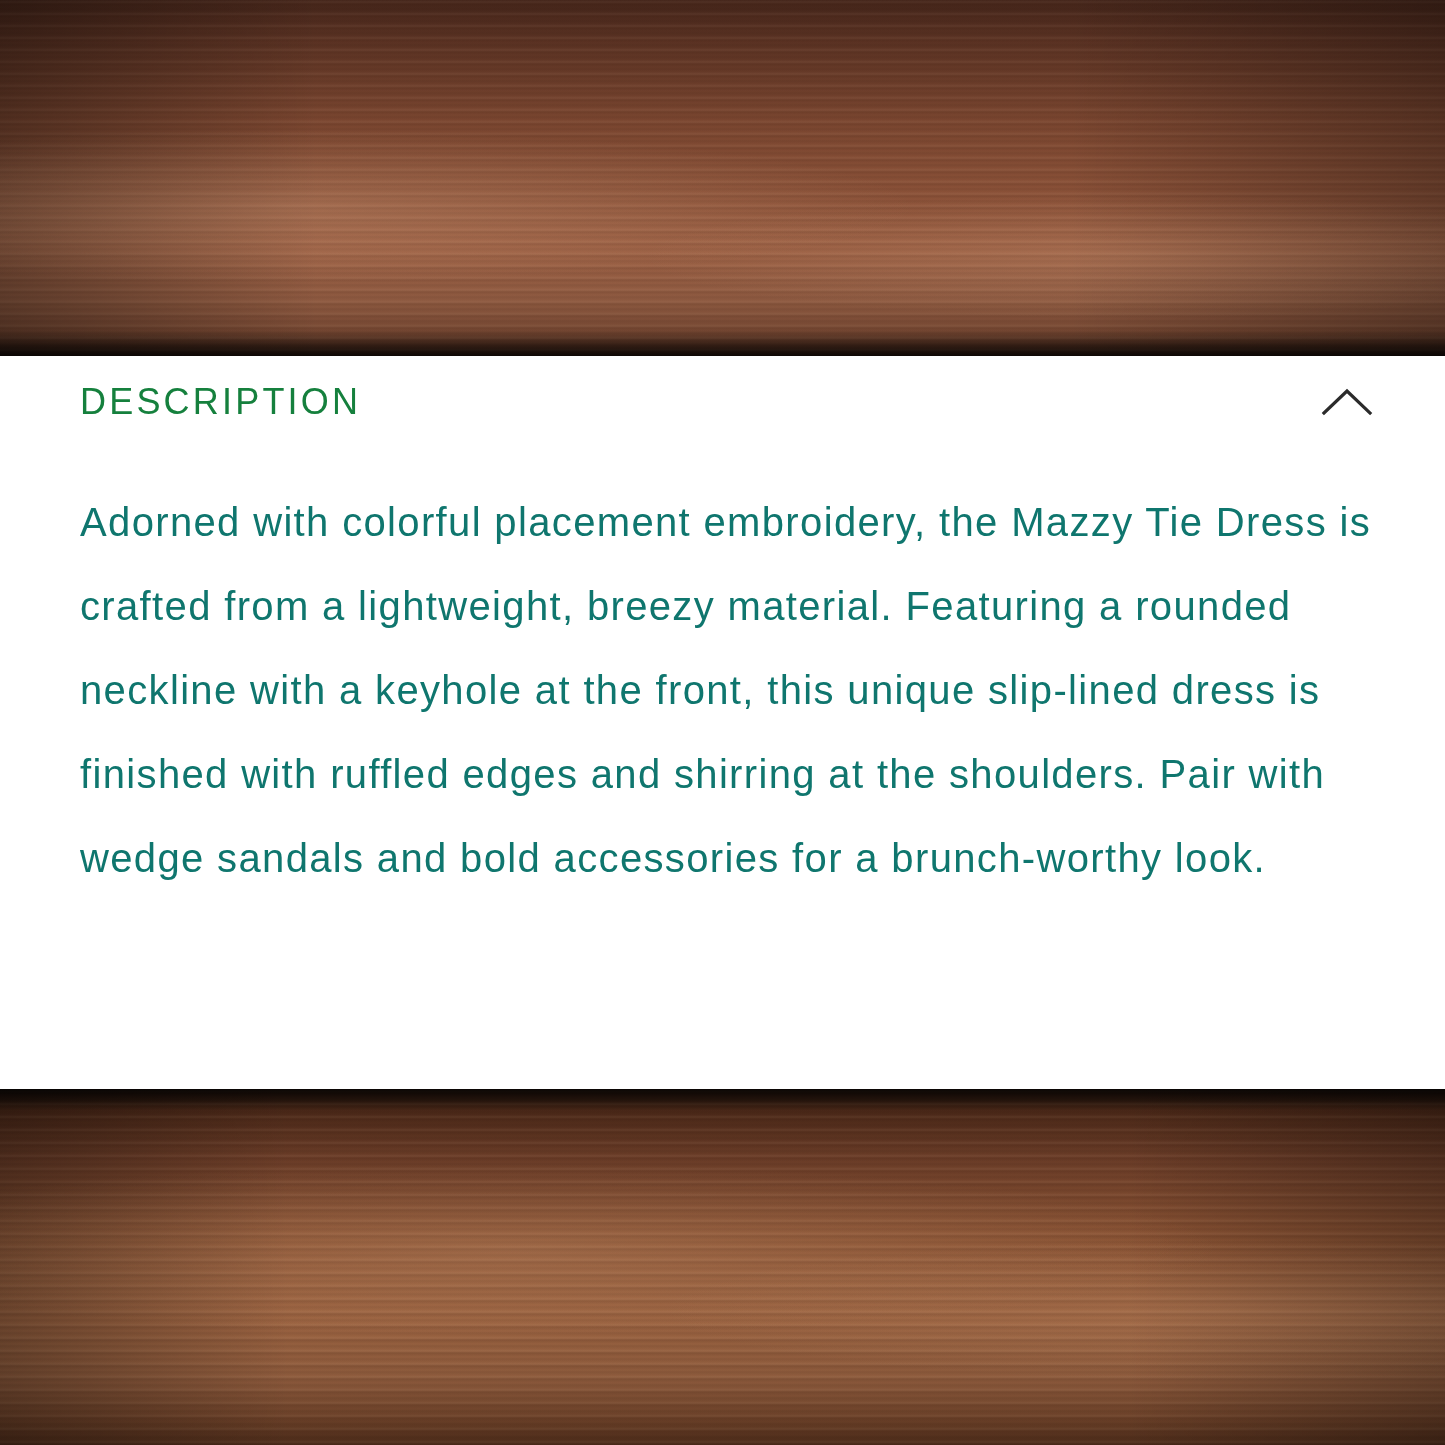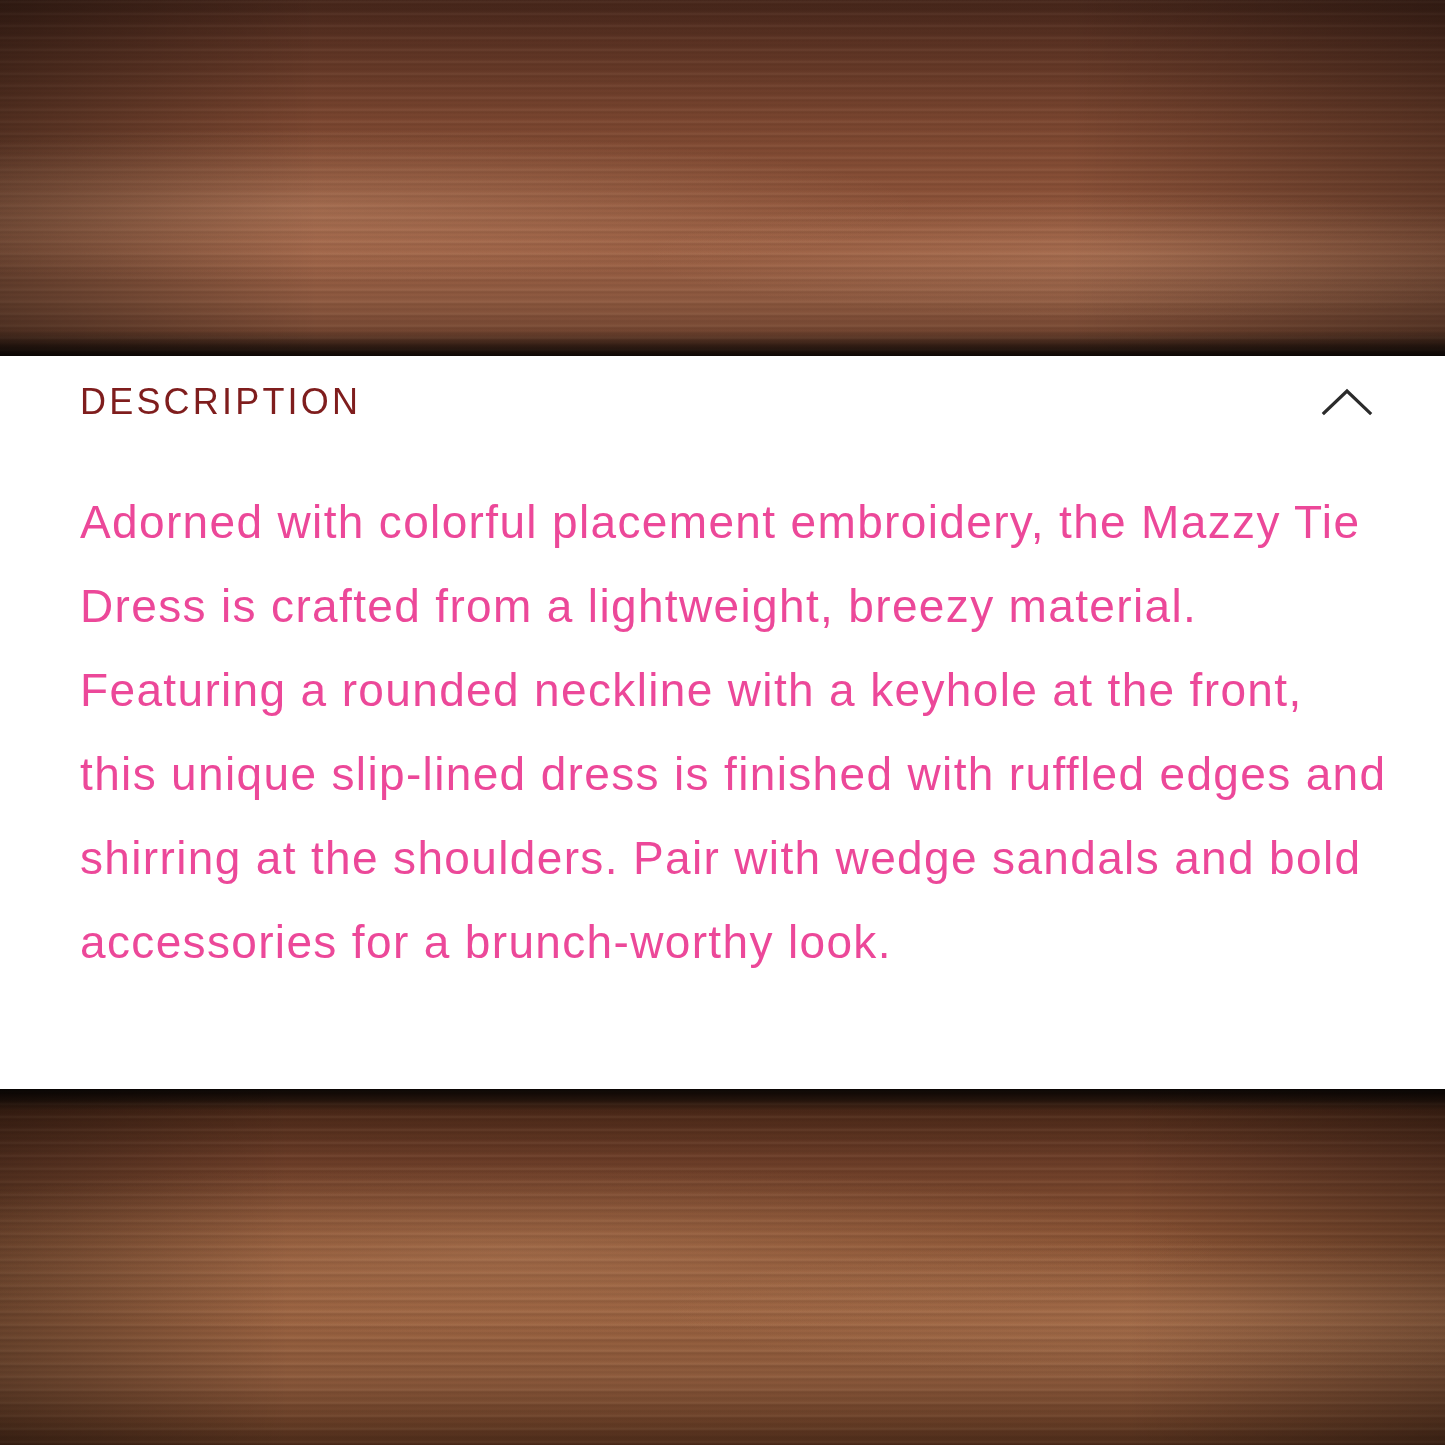--- a/index.html
+++ b/index.html
@@ -133,21 +133,21 @@
     left: 80px;
     right: 72px;
     top: 26px;
     display: flex;
     align-items: flex-start;
     justify-content: space-between;
   }
   .panel-title {
     font-size: 36px;
     letter-spacing: 3.2px;
-    color: #7f1d1d;
+    color: #15803d;
     font-weight: 400;
     line-height: 1.1;
     white-space: nowrap;
   }
   .chevron {
     width: 52px;
     height: 32px;
     flex: none;
     margin-top: 4px;
   }
@@ -155,24 +155,24 @@
     display: block;
   }
   .panel-body {
     position: absolute;
     left: 80px;
     right: 56px;
     top: 124px;
   }
   .panel-body p {
     margin: 0;
-    font-size: 46px;
+    font-size: 40px;
     line-height: 84px;
     letter-spacing: 1.35px;
-    color: #ec4899;
+    color: #0f766e;
     font-weight: 400;
   }
 </style>
 </head>
 <body>
 
 <div id="page">
 
   <div class="wood" id="wood-top">
     <div class="wood-base"></div>

